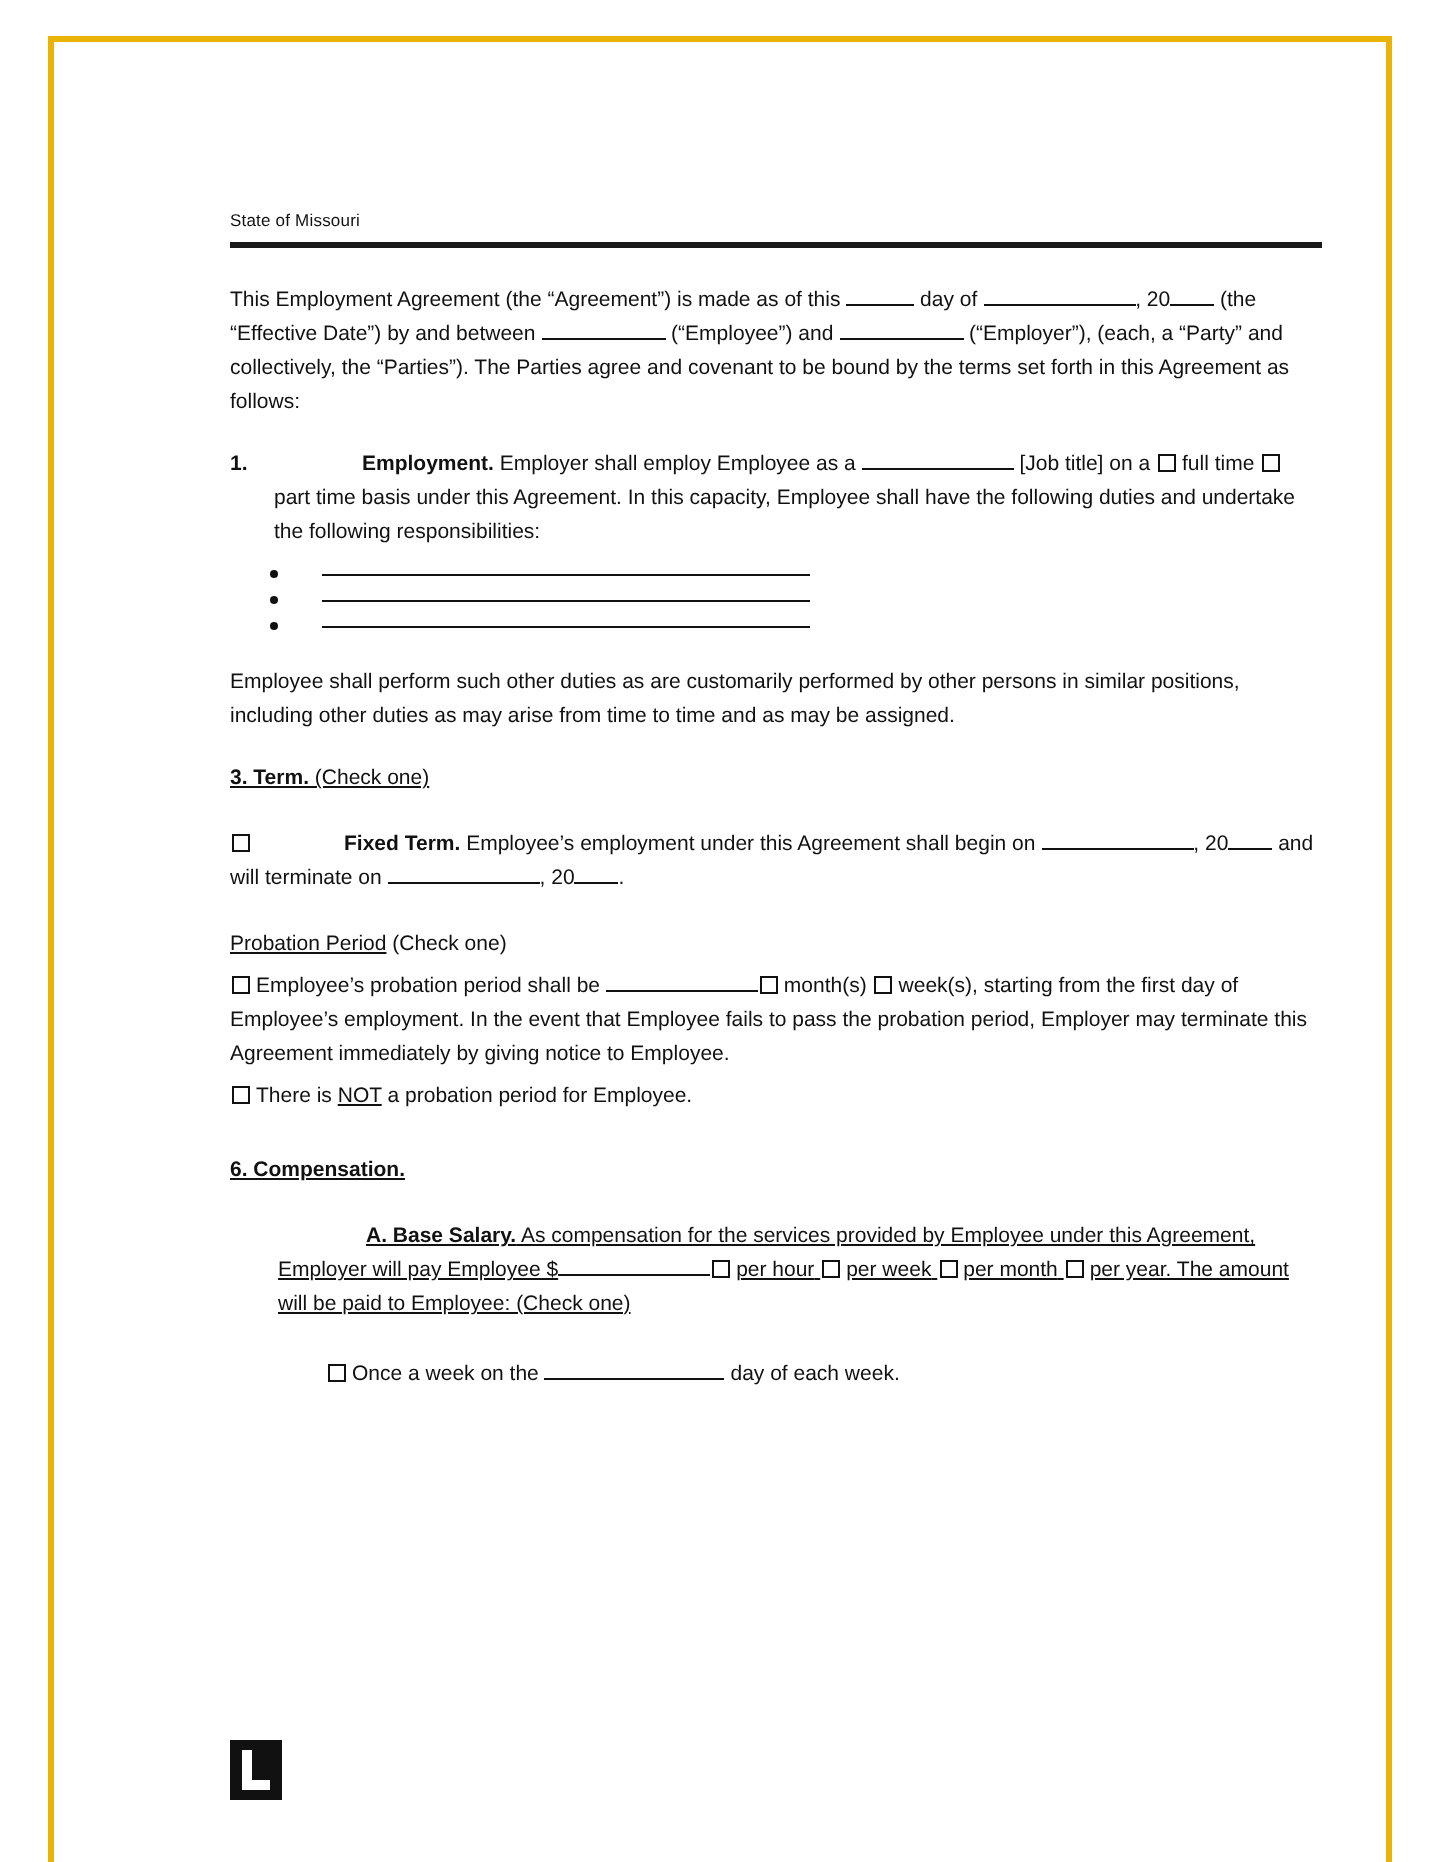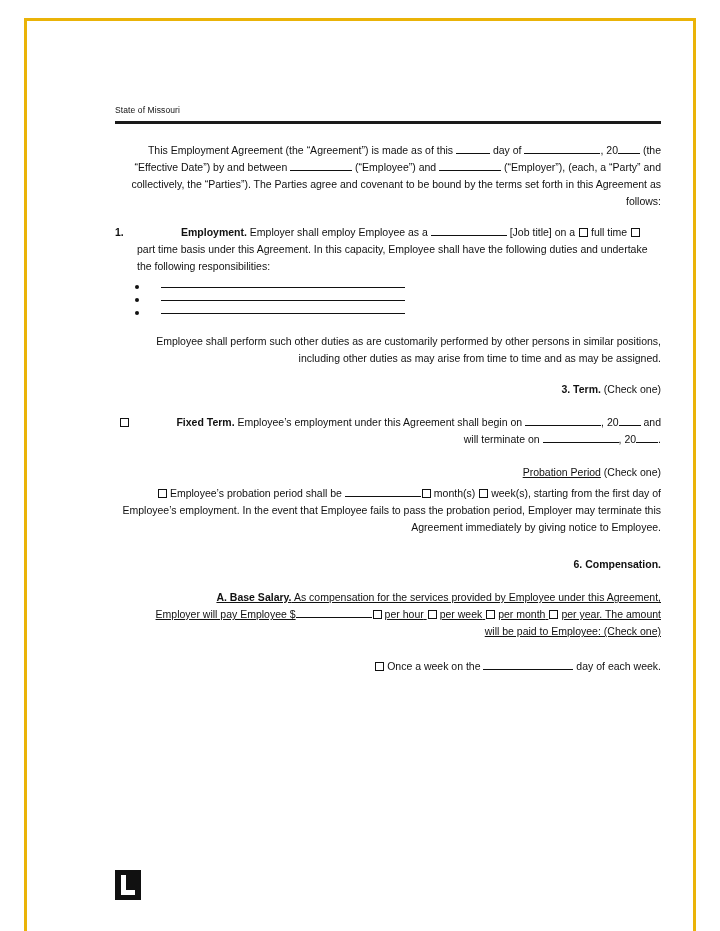--- a/index.html
+++ b/index.html
@@ -52,21 +52,21 @@
   .title-rule {
     border-bottom: 3px solid #1a1a1a;
     margin-top: 4px;
     margin-bottom: 18px;
   }
   p, .para {
     font-size: 10.5px;
     line-height: 1.62;
     color: #111;
     margin: 0 0 14px 0;
-    text-align: right;
+    text-align: left;
   }
   .fill {
     display: inline-block;
     border-bottom: 1px solid #111;
     vertical-align: baseline;
   }
   .f-xs { width: 22px; }
   .f-sm { width: 34px; }
   .f-md { width: 62px; }
   .f-lg { width: 76px; }
@@ -123,20 +123,21 @@
     display: inline-block;
     width: 244px;
     border-bottom: 1px solid #111;
     height: 1px;
   }
   .sec-head {
     font-size: 10.5px;
     font-weight: bold;
     color: #111;
     margin: 0 0 10px 0;
+    text-decoration: underline;
   }
   .indent {
     margin-left: 24px;
     text-decoration: underline;
   }
   .u { text-decoration: underline; }
   .logo {
     position: absolute;
     left: 88px;
     bottom: 46px;
@@ -203,20 +204,21 @@
 
       <p class="sec-head"><span>3. Term.</span><span style="font-weight:normal"> (Check one)</span></p>
 
       <p class="para" style="margin-top:16px"><span class="chk"></span><b>Fixed Term.</b><span>  Employee’s employment under this Agreement shall begin on </span><span class="fill f-lg"></span><span>, 20</span><span class="fill f-xs"></span><span> and will terminate on </span><span class="fill f-lg"></span><span>, 20</span><span class="fill f-xs"></span><span>.</span></p>
 
 
       <p class="tight" style="font-size:10.5px;line-height:1.62;color:#111;margin-top:16px"><span class="u">Probation Period</span><span> (Check one)</span></p>
 
       <p class="para tight"><span class="chk"></span><span>Employee’s probation period shall be </span><span class="fill f-lg"></span><span class="chk"></span><span>month(s) </span><span class="chk"></span><span>week(s), starting from the first day of Employee’s employment. In the event that Employee fails to pass the probation period, Employer may terminate this Agreement immediately by giving notice to Employee.</span></p>
 
+      <p class="para"><span class="chk"></span><span>There is </span><span class="u">NOT</span><span> a probation period for Employee.</span></p>
 
       <p class="sec-head" style="margin-top:20px">6. Compensation.</p>
 
       <p class="para indent" style="margin-top:16px"><b>A. Base Salary.</b><span> As compensation for the services provided by Employee under this Agreement, Employer will pay Employee $</span><span class="fill f-lg"></span><span class="chk"></span><span>per hour</span> <span class="chk"></span><span>per week</span> <span class="chk"></span><span>per month</span> <span class="chk"></span><span>per year. The amount will be paid to Employee: (Check one)</span></p>
 
       <p class="para" style="margin-left:48px;margin-top:18px"><span class="chk"></span><span>Once a week on the </span><span class="fill f-xl"></span><span> day of each week.</span></p>
 
     </div>
 
     <div class="logo"></div>

